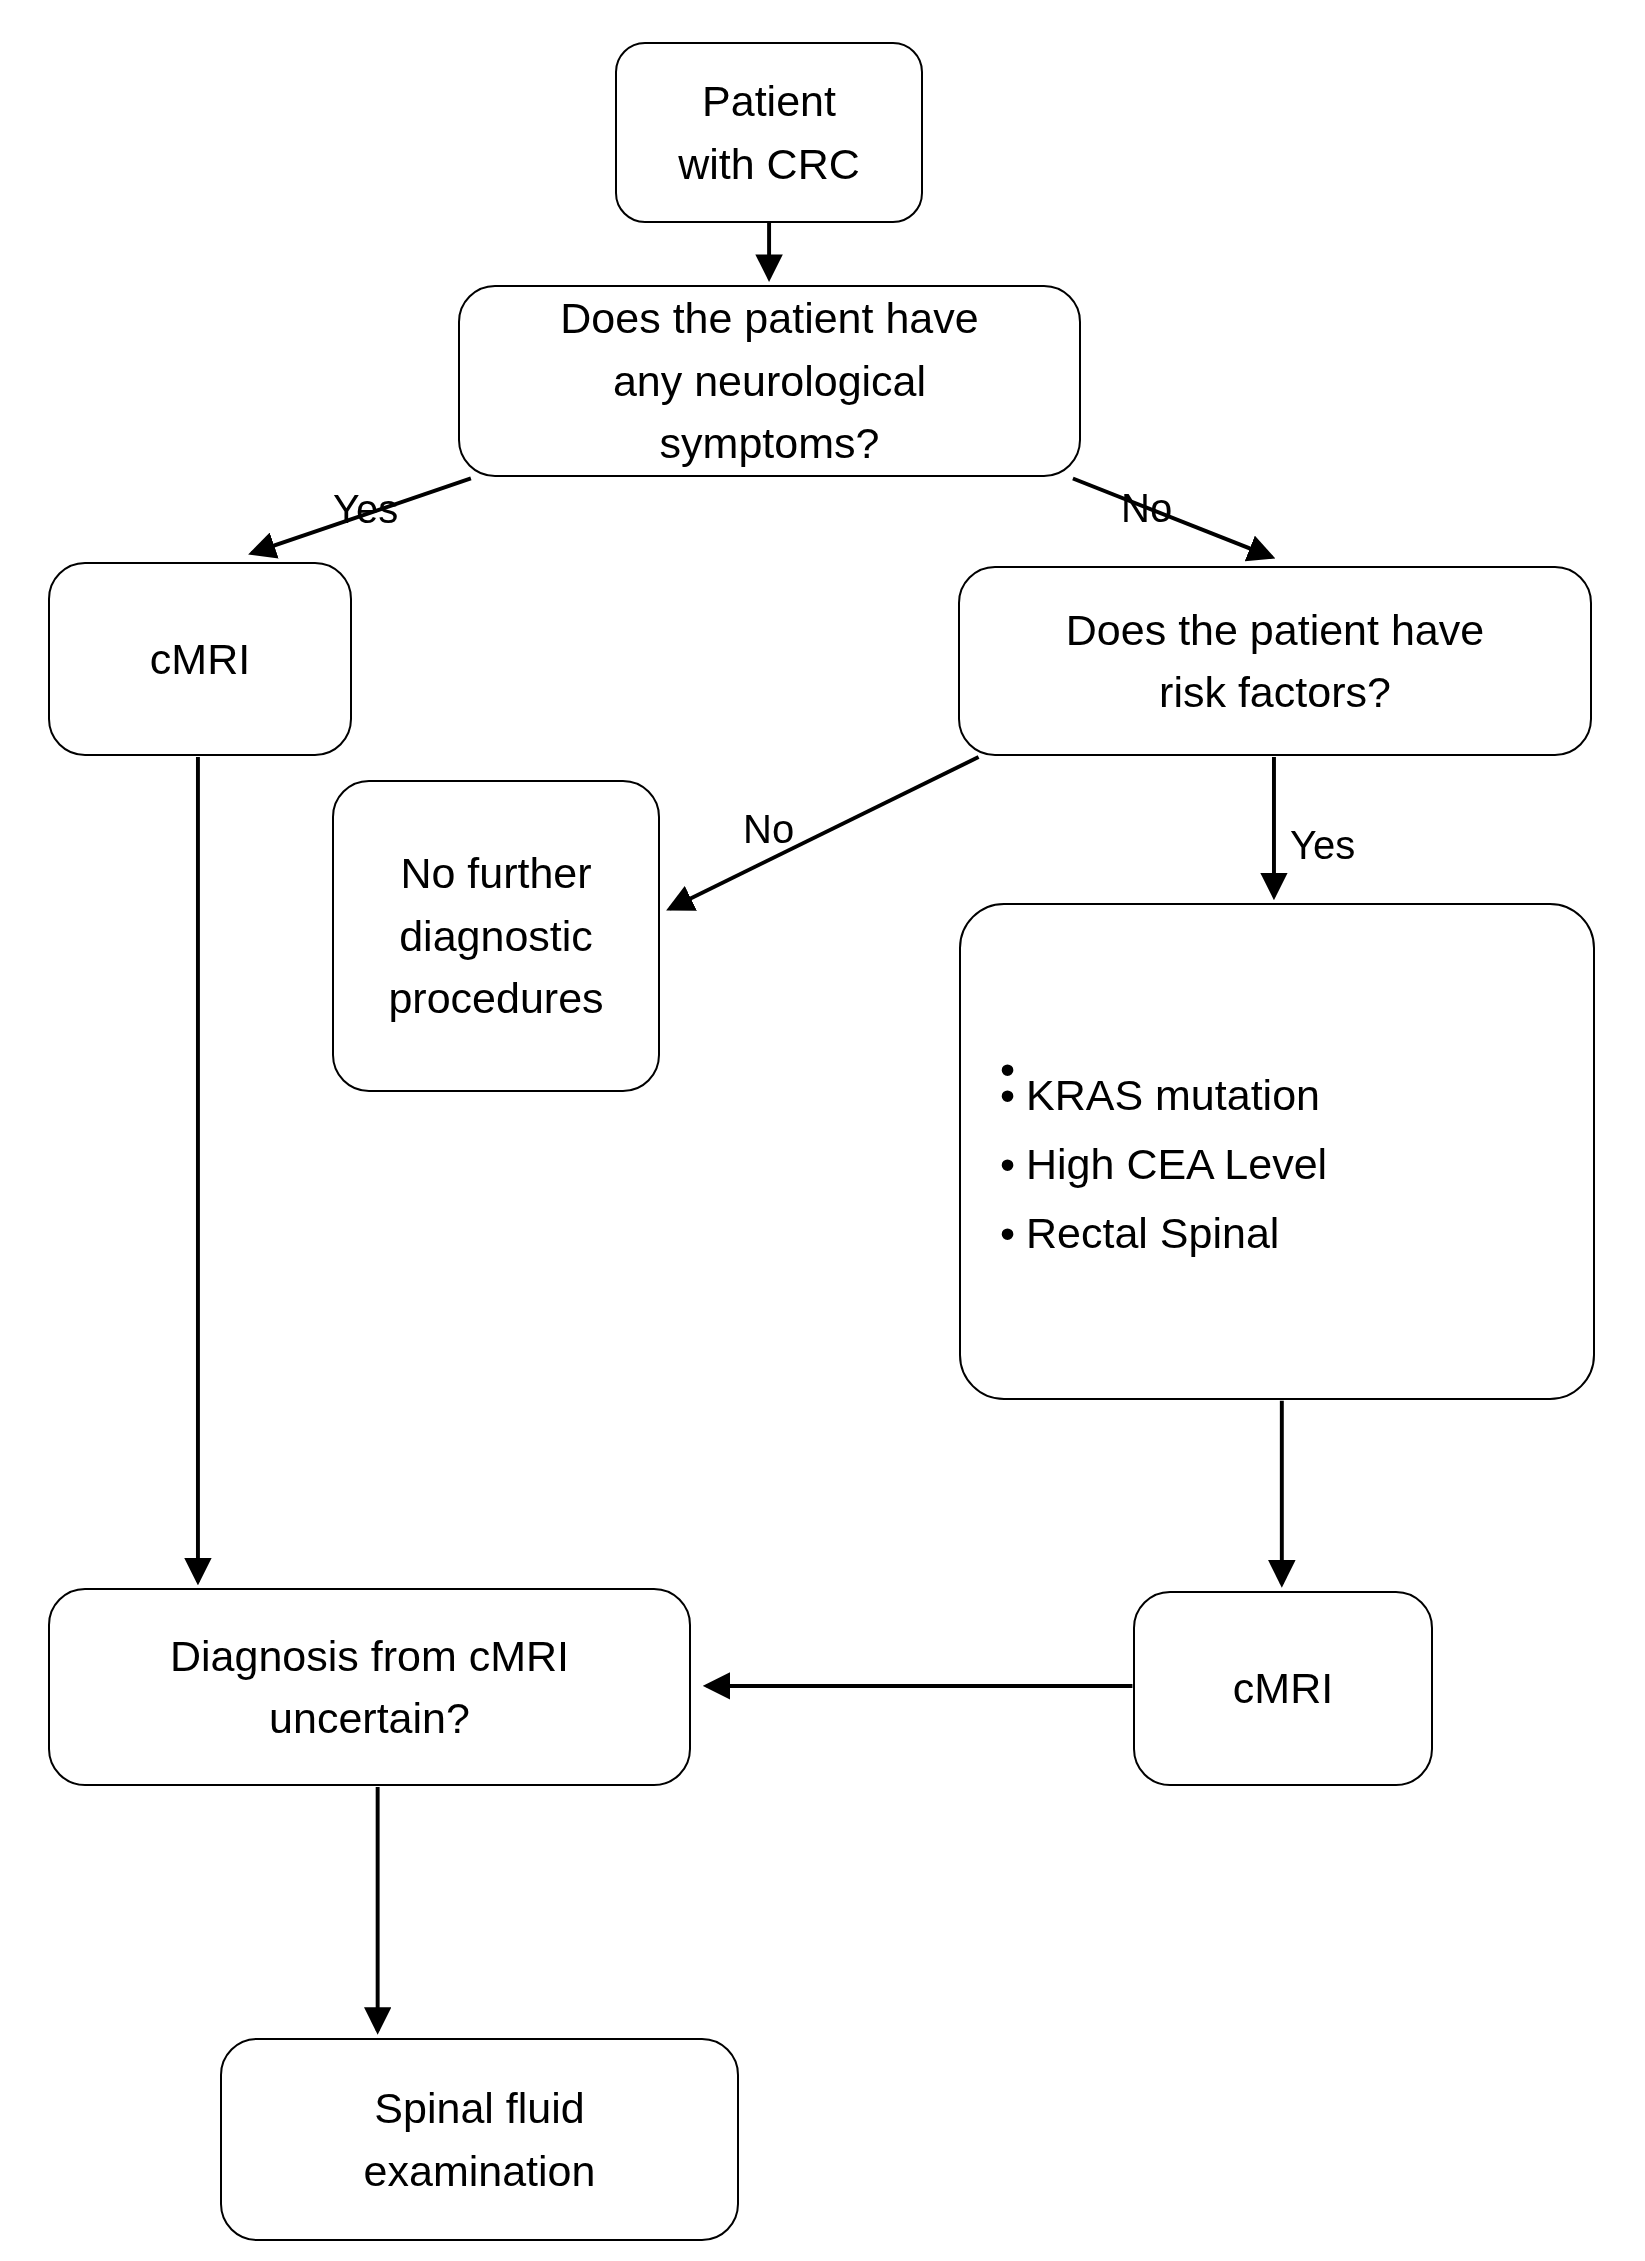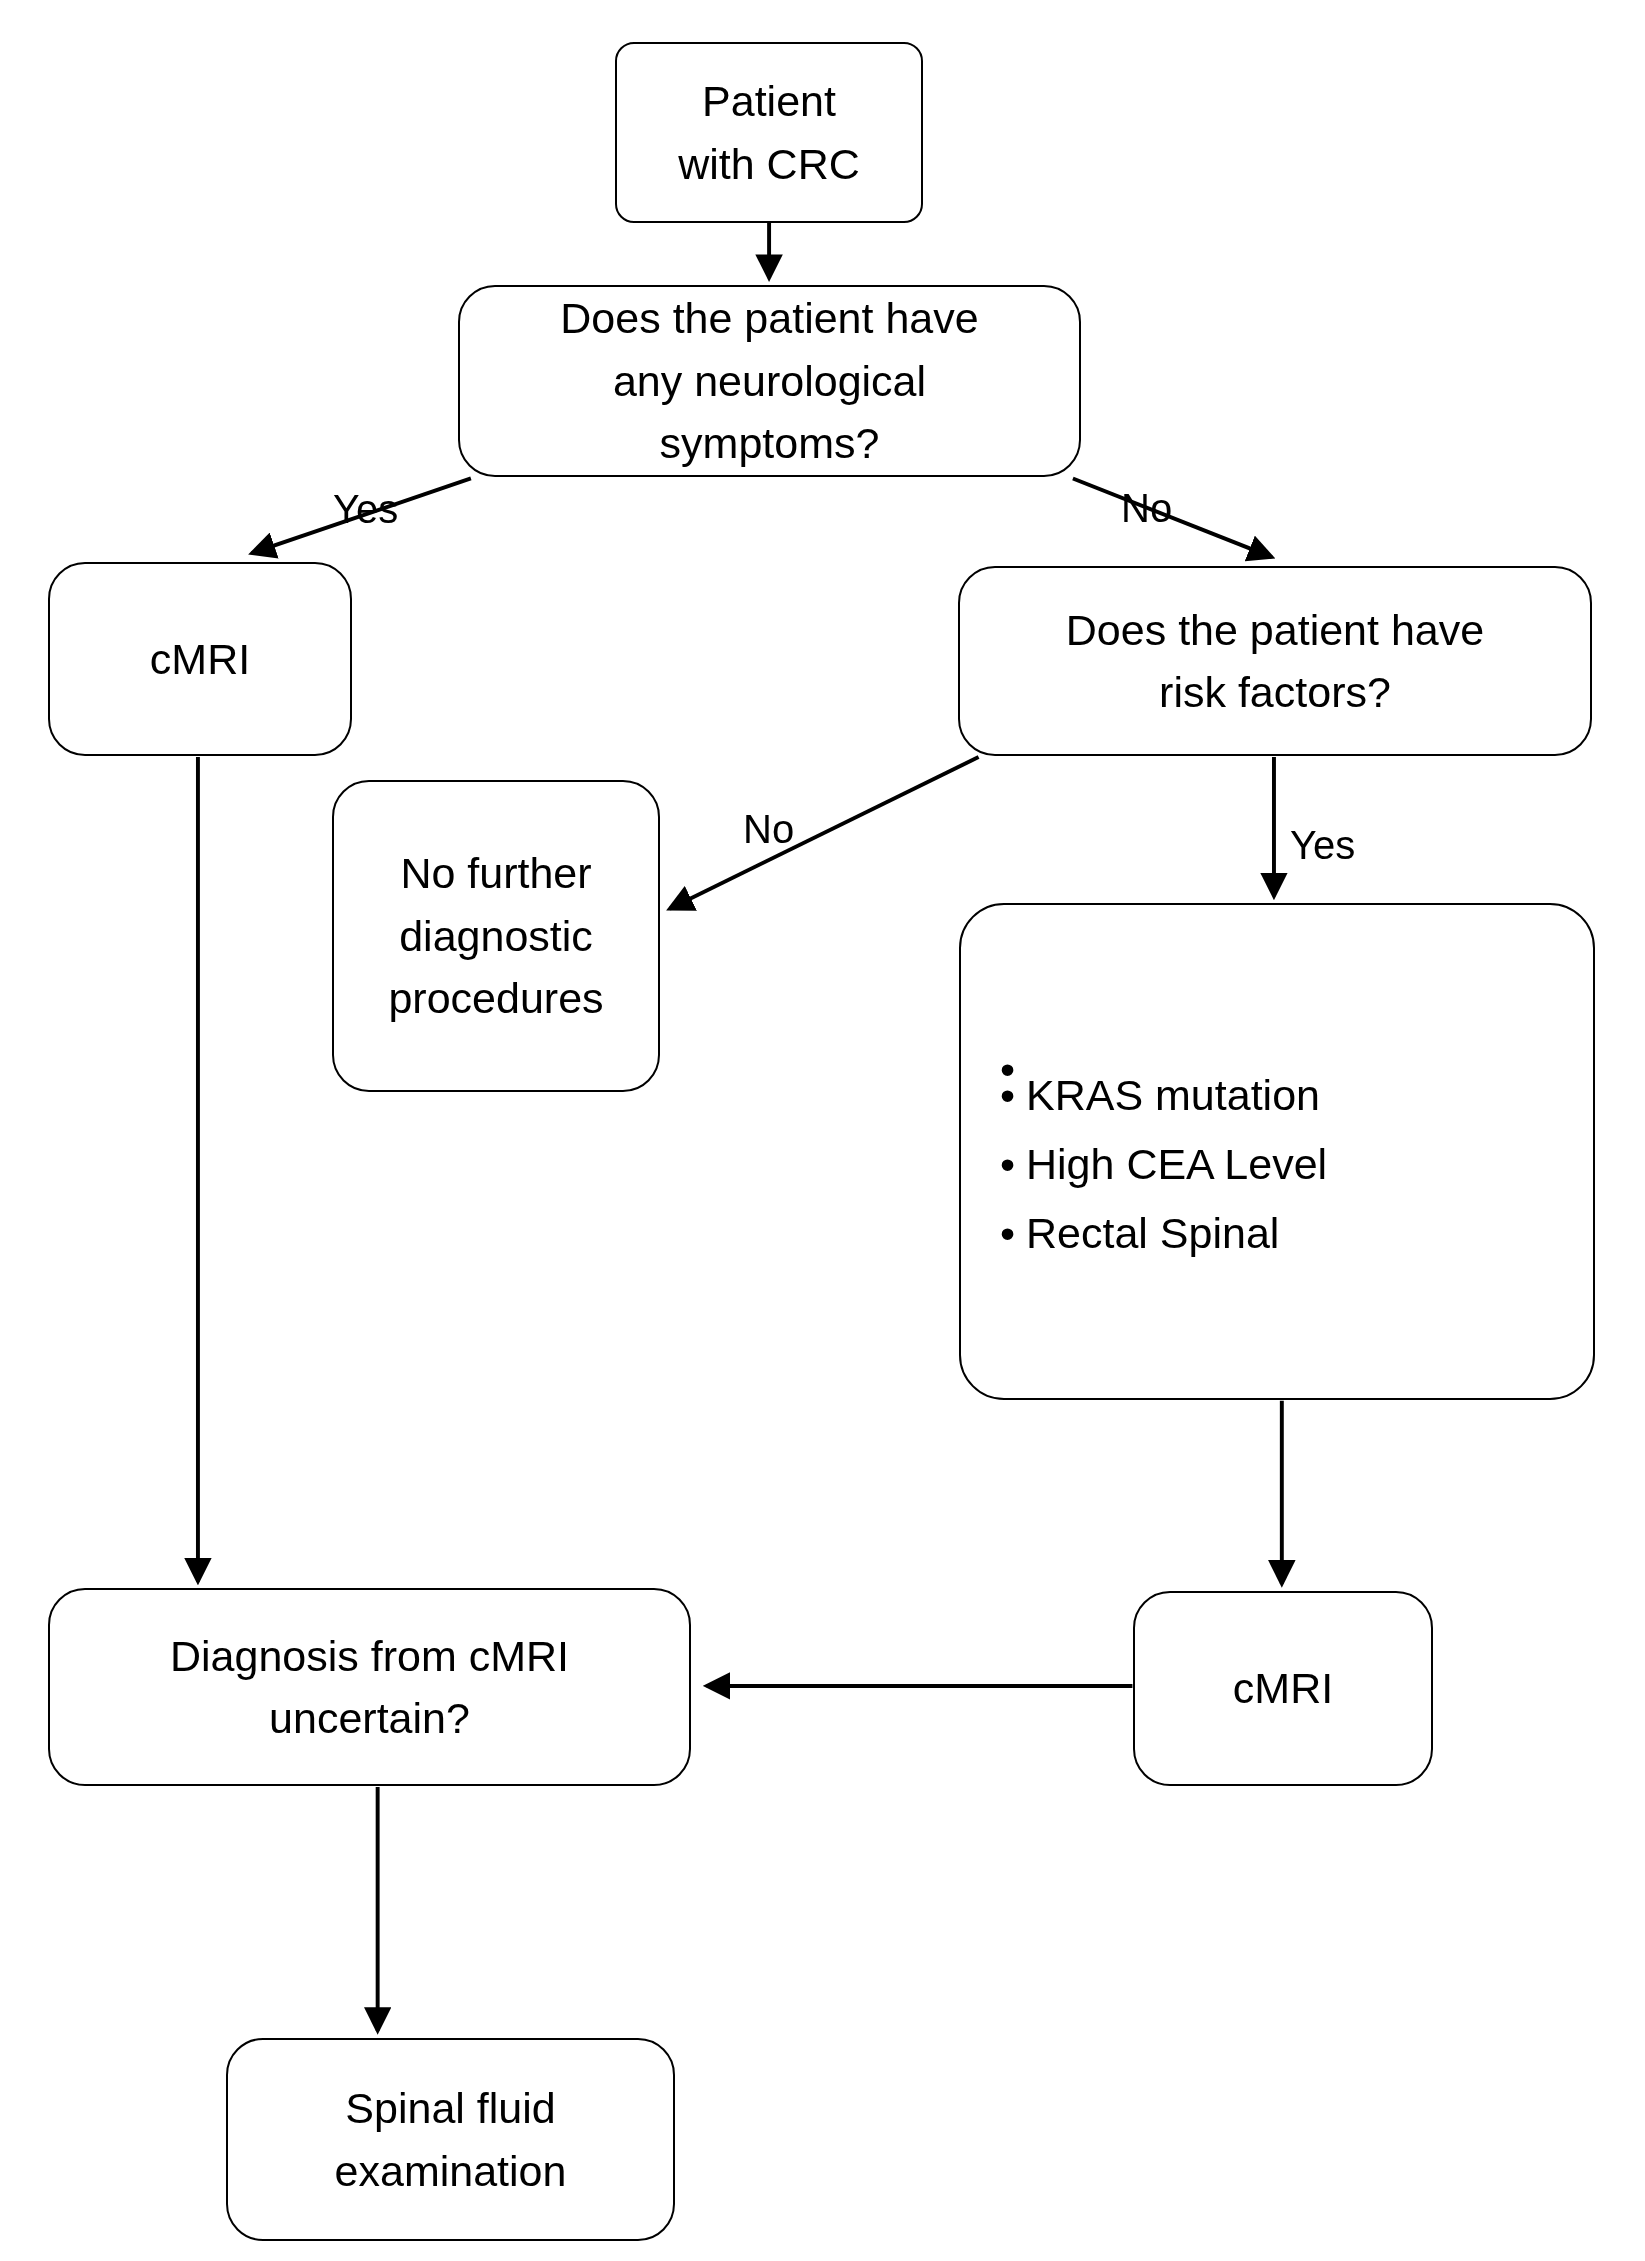--- a/index.html
+++ b/index.html
@@ -75,29 +75,29 @@
   }
   .edge-label {
     position: absolute;
     font-size: 40px;
     line-height: 1;
     white-space: nowrap;
     color: #000000;
     margin-top: 33px;
   }
   
-  #node-start          { left: 615px; top: 42px;   width: 308px;  height: 181px; border-radius: 19px; }
+  #node-start          { left: 615px; top: 42px;   width: 308px;  height: 181px; border-radius: 30px; }
   #node-neuro-q        { left: 458px;  top: 285px;  width: 623px; height: 192px; border-radius: 37px; }
   #node-cmri-left      { left: 48px;   top: 562px; width: 304px;  height: 194px; border-radius: 37px; }
   #node-risk-q         { left: 958px; top: 566px; width: 634px; height: 190px; border-radius: 37px; }
   #node-no-further     { left: 332px;  top: 780px; width: 328px;  height: 312px; border-radius: 37px; }
   #node-risk-list      { left: 959px; top: 903px; width: 636px; height: 497px; border-radius: 45px; }
   #node-diag-q         { left: 48px;   top: 1588px; width: 643px; height: 198px; border-radius: 37px; }
   #node-cmri-right     { left: 1133px; top: 1591px; width: 300px;  height: 195px; border-radius: 37px; }
-  #node-spinal         { left: 226px;  top: 2038px; width: 449px;  height: 203px; border-radius: 37px; }
+  #node-spinal         { left: 220px;  top: 2038px; width: 519px;  height: 203px; border-radius: 37px; }
   
   #label-neuro-yes     { left: 333px;  top: 456px; }
   #label-neuro-no      { left: 1121px; top: 455px; }
   #label-risk-no       { left: 743px; top: 776px; }
   #label-risk-yes      { left: 1290px; top: 792px; }
 </style>
 </head>
 <body>
 
 <div id="flow-root">

